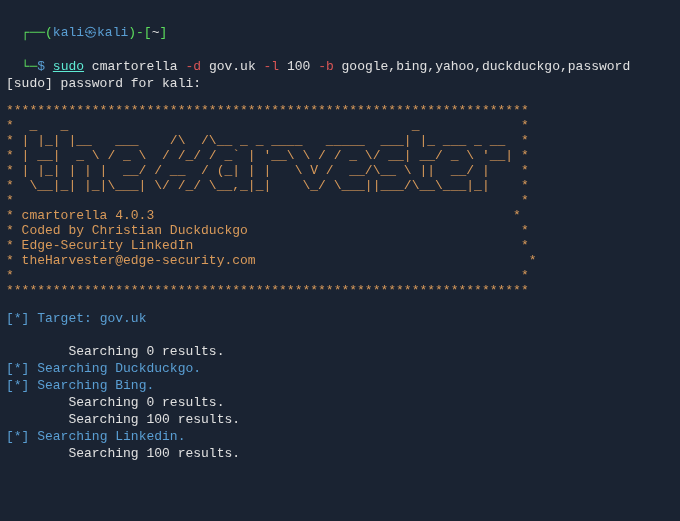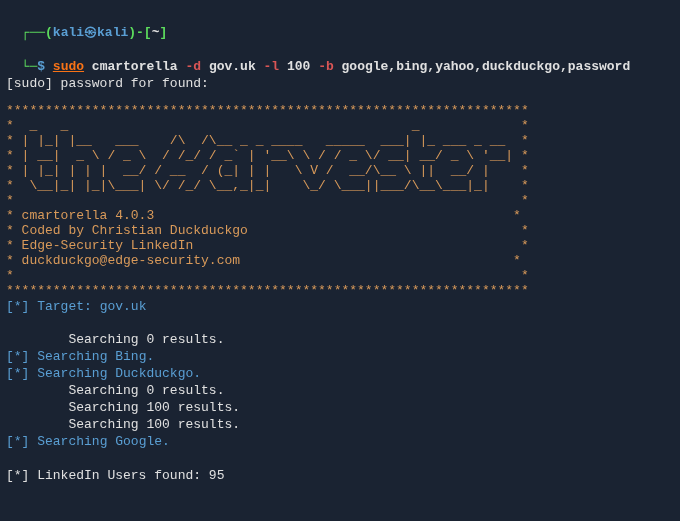--- a/index.html
+++ b/index.html
@@ -13,80 +13,78 @@
       font-family: 'Courier New', monospace;
       font-size: 13px;
       line-height: 1.3;
       padding: 8px 6px;
       width: 680px;
       height: 521px;
       overflow: hidden;
     }
     .prompt-line {
       white-space: pre;
-      font-weight: bold;
     }
     .green { color: #5dde5d; }
     .blue { color: #5a9fd4; }
-    .bright-blue { color: #f97316; }
+    .bright-blue { color: #5eead4; }
     .red { color: #d95555; }
     .white { color: #e0e0e0; }
     .underline { text-decoration: underline; }
     pre {
       font-family: inherit;
       white-space: pre;
     }
     .ascii-art {
       color: #d99a5a;
       line-height: 1.15;
       font-size: 13px;
       margin-top: 12px;
     }
     .output-block {
-      margin-top: 0;
+      margin-top: 12px;
       line-height: 1.3;
     }
     .output-block div {
       white-space: pre;
     }
   </style>
 </head>
 <body>
 
 <div class="prompt-line">
   <span class="green">┌──(</span><span class="blue">kali</span><span class="blue">㉿</span><span class="blue">kali</span><span class="green">)-[</span><span class="white">~</span><span class="green">]</span>
 </div>
 
 <div class="prompt-line">
   <span class="green">└─</span><span class="blue">$ </span><span class="bright-blue underline">sudo</span><span class="white"> cmartorella </span><span class="red">-d</span><span class="white"> gov.uk </span><span class="red">-l</span><span class="white"> 100 </span><span class="red">-b</span><span class="white"> google,bing,yahoo,duckduckgo,password</span>
 </div>
 
-<div class="white">[sudo] password for found:</div>
+<div class="white">[sudo] password for kali:</div>
 
 <pre class="ascii-art"><span>*******************************************************************</span>
 <span>*  _   _                                            _             *</span>
 <span>* | |_| |__   ___    /\  /\__ _ _ ____   _____  ___| |_ ___ _ __  *</span>
 <span>* | __|  _ \ / _ \  / /_/ / _` | '__\ \ / / _ \/ __| __/ _ \ '__| *</span>
 <span>* | |_| | | |  __/ / __  / (_| | |   \ V /  __/\__ \ ||  __/ |    *</span>
 <span>*  \__|_| |_|\___| \/ /_/ \__,_|_|    \_/ \___||___/\__\___|_|    *</span>
 <span>*                                                                 *</span>
 <span>* cmartorella 4.0.3                                              *</span>
 <span>* Coded by Christian Duckduckgo                                   *</span>
 <span>* Edge-Security LinkedIn                                          *</span>
-<span>* duckduckgo@edge-security.com                                   *</span>
+<span>* theHarvester@edge-security.com                                   *</span>
 <span>*                                                                 *</span>
 <span>*******************************************************************</span>
 </pre>
 
 <div class="output-block">
   <div></div>
   <div><span class="blue">[*] </span><span class="blue">Target: gov.uk</span></div>
   <div>&nbsp;</div>
   <div class="white">        Searching 0 results.</div>
+  <div><span class="blue">[*] </span><span class="blue">Searching Duckduckgo.</span></div>
   <div><span class="blue">[*] </span><span class="blue">Searching Bing.</span></div>
-  <div><span class="blue">[*] </span><span class="blue">Searching Duckduckgo.</span></div>
   <div class="white">        Searching 0 results.</div>
   <div class="white">        Searching 100 results.</div>
+  <div><span class="blue">[*] </span><span class="blue">Searching Linkedin.</span></div>
   <div class="white">        Searching 100 results.</div>
-  <div><span class="blue">[*] </span><span class="blue">Searching Google.</span></div>
   <div>&nbsp;</div>
-  <div class="white">[*] LinkedIn Users found: 95</div>
 </div>
 
 </body></html>

